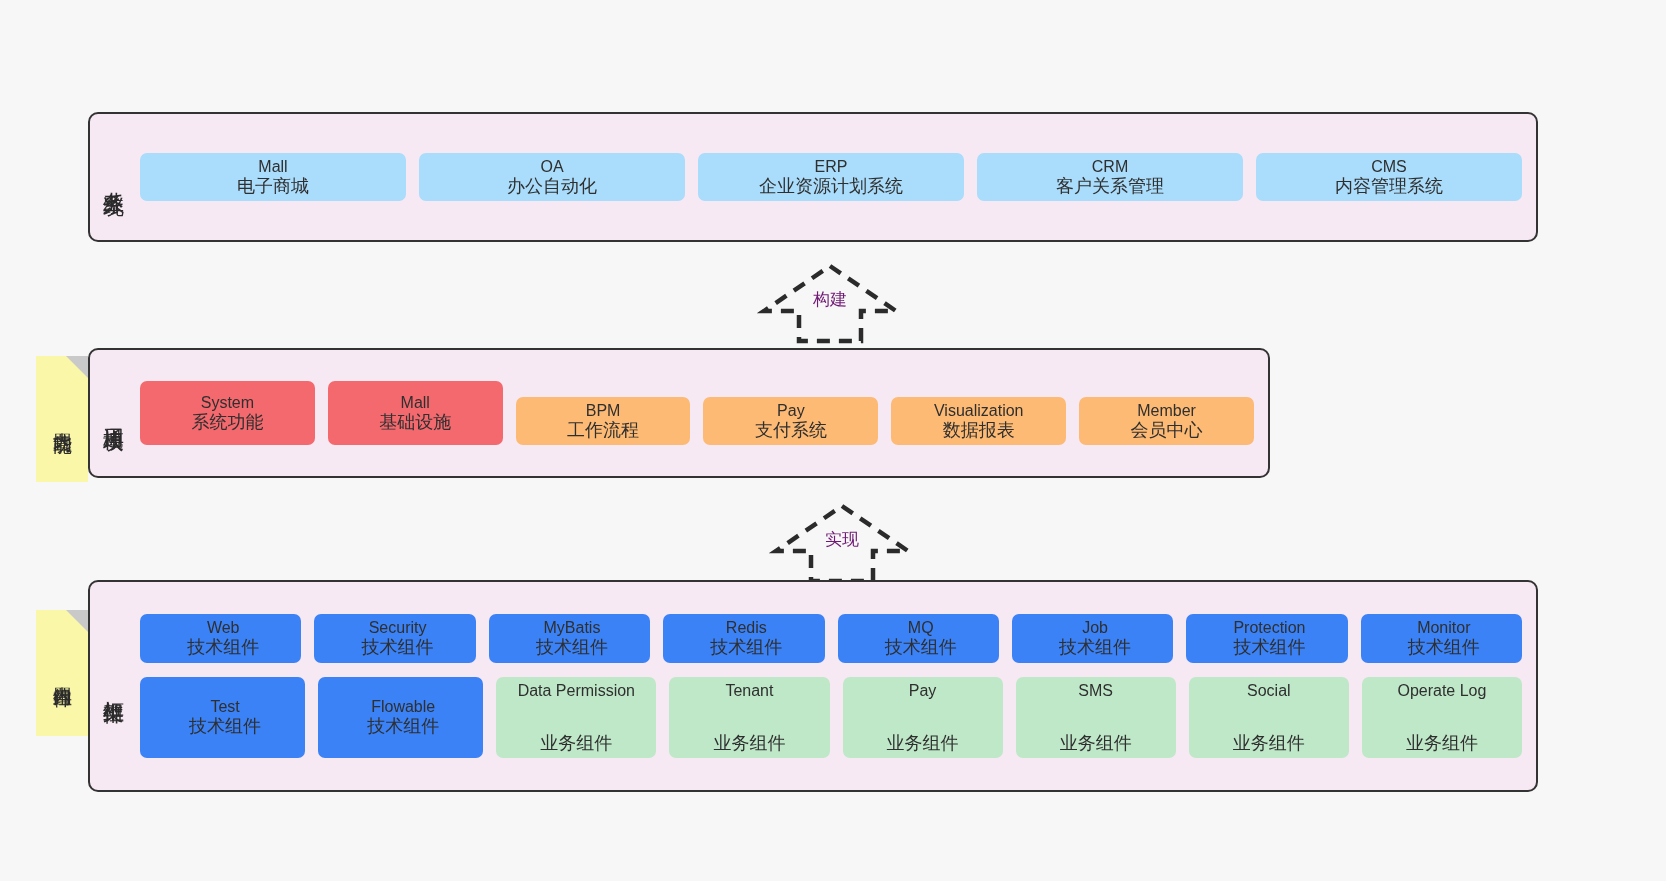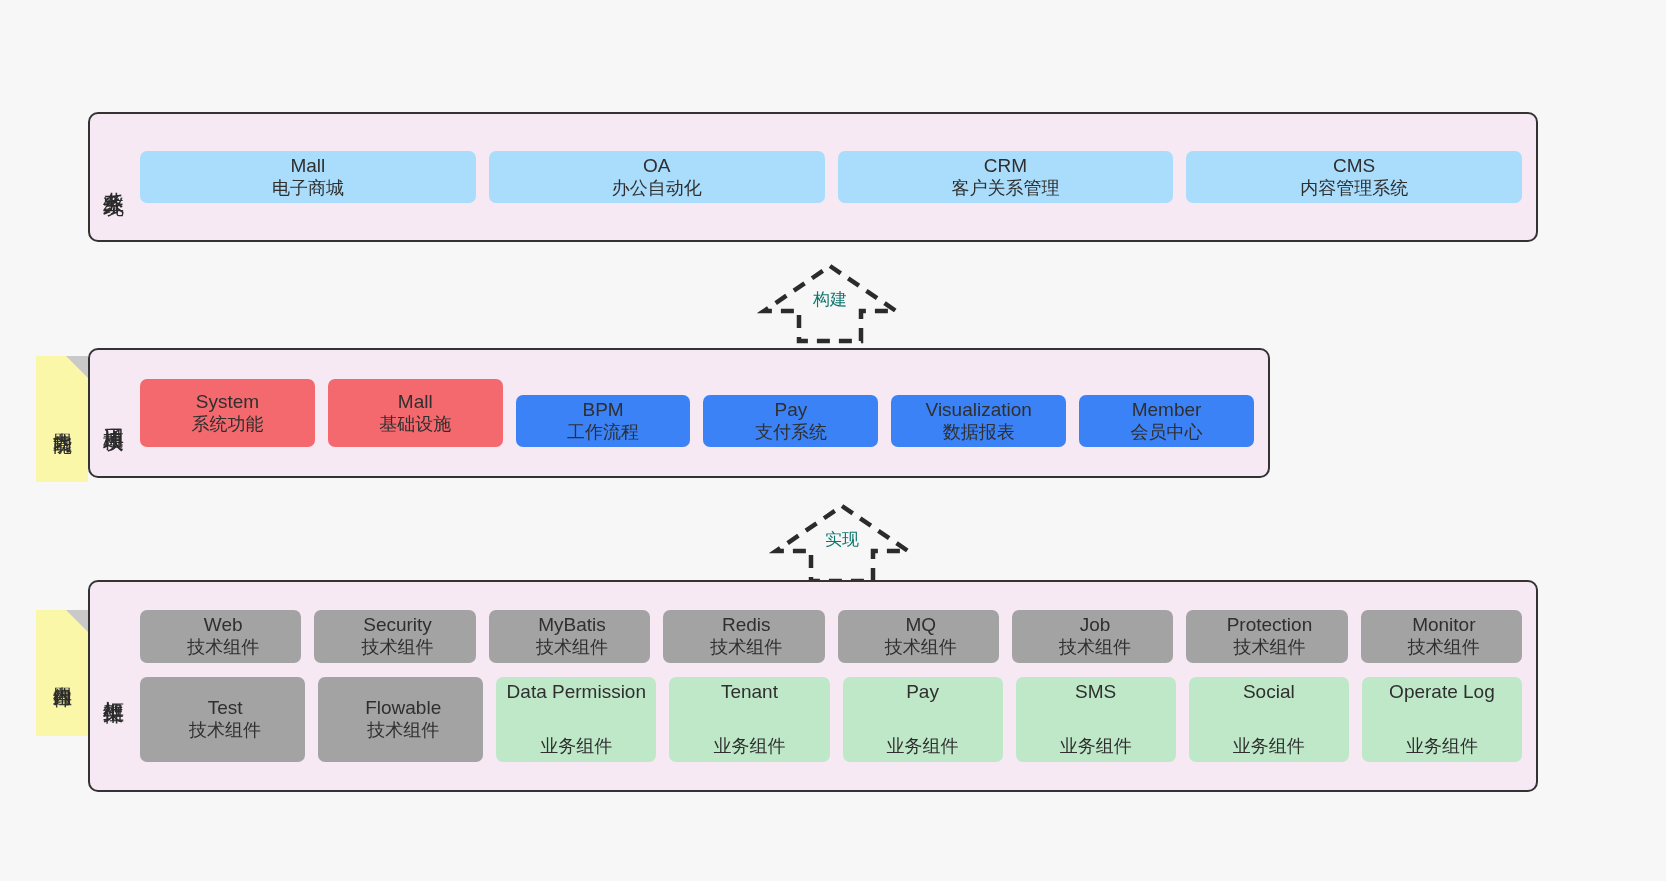--- a/index.html
+++ b/index.html
@@ -54,28 +54,28 @@
     display: flex;
     flex-direction: column;
     align-items: center;
     justify-content: center;
     text-align: center;
     line-height: 1.2;
     color: #2f2f2f;
     box-sizing: border-box;
     padding: 4px 6px;
   }
-  .cell .en { font-size: 19px; }
+  .cell .en { font-size: 16px; }
   .cell .cn { font-size: 18px; }
 
   
   .c-blue        { background: #aadcfb; }
   .c-red         { background: #f3696e; }
-  .c-pink        { background: #3b82f6; margin-top: 16px; }
-  .c-green       { background: #a3a3a3; padding-left: 11px; }
+  .c-pink        { background: #fdba74; margin-top: 16px; }
+  .c-green       { background: #3b82f6; padding-left: 11px; }
   .c-greenlight  { background: #bfe8c8; gap: 33px; }
 
   
   .note {
     position: absolute;
     background: #fbf7a8;
     box-sizing: border-box;
     display: flex;
     align-items: center;
     justify-content: center;
@@ -96,21 +96,21 @@
   }
 
   
   .arrow-wrap { position: absolute; }
   .arrow-wrap svg { display: block; overflow: visible; }
   .arrow-label {
     position: absolute;
     left: 50%;
     transform: translateX(-50%);
     font-size: 17px;
-    color: #0f766e;
+    color: #701a75;
     background: transparent;
     white-space: nowrap;
     user-select: none;
   }
 </style>
 </head>
 <body>
 
 <div id="canvas">
 
@@ -118,20 +118,24 @@
     <div class="layer-title">业务系统</div>
     <div class="layer-body">
       <div class="row">
         <div class="cell c-blue">
           <span class="en">Mall</span>
           <span class="cn">电子商城</span>
         </div>
         <div class="cell c-blue">
           <span class="en">OA</span>
           <span class="cn">办公自动化</span>
+        </div>
+        <div class="cell c-blue">
+          <span class="en">ERP</span>
+          <span class="cn">企业资源计划系统</span>
         </div>
         <div class="cell c-blue">
           <span class="en">CRM</span>
           <span class="cn">客户关系管理</span>
         </div>
         <div class="cell c-blue">
           <span class="en">CMS</span>
           <span class="cn">内容管理系统</span>
         </div>
       </div>

